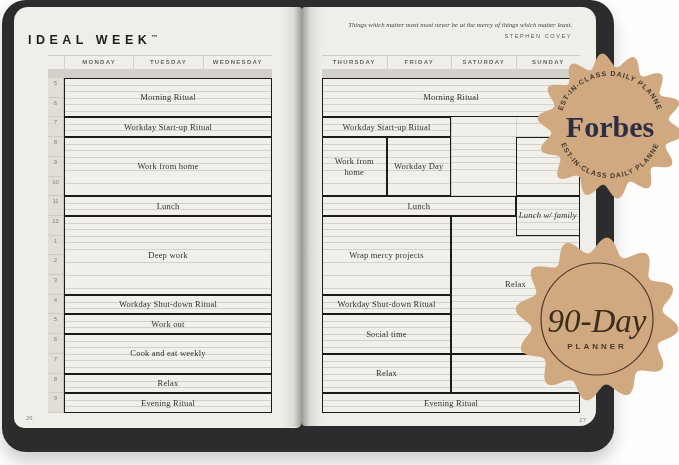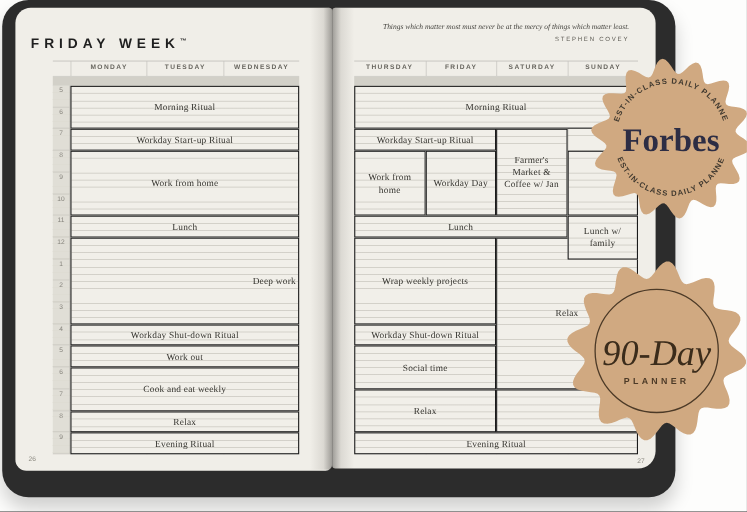--- a/index.html
+++ b/index.html
@@ -84,21 +84,21 @@
   .arc-text{font-family:"Liberation Sans",sans-serif;font-size:7px;font-weight:700;letter-spacing:1px;}
   .forbes-word{font-family:"Liberation Serif",serif;font-weight:700;font-size:30px;}
   .ninety-title{font-family:"Liberation Serif",serif;font-style:italic;font-size:33px;}
   .ninety-sub{font-family:"Liberation Sans",sans-serif;font-size:8px;letter-spacing:3px;font-weight:600;}
 </style>
 </head>
 <body>
 
 <div class="notebook">
   <div class="page page-left">
-    <div class="ideal-title"><span>FRIDAY WEEK</span><span class="tm">™</span></div>
+    <div class="ideal-title"><span>IDEAL WEEK</span><span class="tm">™</span></div>
 
     <div class="sched sched-left">
       <div class="dayhead" id="left-dayhead" style="grid-template-columns:16px repeat(3,1fr);">
           <div class="day gutter-head"></div>
           <div class="day">MONDAY</div>
           <div class="day">TUESDAY</div>
           <div class="day">WEDNESDAY</div>
         </div>
       <div class="grayband"></div>
       <div class="gridbody" id="left-gridbody" style="grid-template-columns:16px repeat(3,1fr);grid-template-rows:repeat(17,1fr);">
@@ -128,21 +128,21 @@
           </div>
           <div class="blk" style="grid-area: 3 / 2 / span 1 / span 3;">
             <span>Workday Start-up Ritual</span>
           </div>
           <div class="blk" style="grid-area: 4 / 2 / span 3 / span 3;">
             <span>Work from home</span>
           </div>
           <div class="blk" style="grid-area: 7 / 2 / span 1 / span 3;">
             <span>Lunch</span>
           </div>
-          <div class="blk" style="grid-area: 8 / 2 / span 4 / span 3; justify-content: flex-end;">
+          <div class="blk" style="grid-area: 8 / 2 / span 4 / span 3;">
             <span>Deep work</span>
           </div>
           <div class="blk" style="grid-area: 12 / 2 / span 1 / span 3;">
             <span>Workday Shut-down Ritual</span>
           </div>
           <div class="blk" style="grid-area: 13 / 2 / span 1 / span 3;">
             <span>Work out</span>
           </div>
           <div class="blk" style="grid-area: 14 / 2 / span 2 / span 3;">
             <span>Cook and eat weekly</span>
@@ -182,37 +182,34 @@
           </div>
           <div class="blk" style="grid-area: 3 / 1 / span 1 / span 2;">
             <span>Workday Start-up Ritual</span>
           </div>
           <div class="blk" style="grid-area: 4 / 1 / span 3 / span 1;">
             <span>Work from home</span>
           </div>
           <div class="blk" style="grid-area: 4 / 2 / span 3 / span 1;">
             <span>Workday Day</span>
           </div>
-          <div class="blk" style="grid-area: 3 / 3 / span 4 / span 1;">
-            <span>Farmer's Market &amp; Coffee w/ Jan</span>
-          </div>
           <div class="blk" style="grid-area: 4 / 4 / span 3 / span 1;">
             <span></span>
           </div>
           <div class="blk" style="grid-area: 7 / 1 / span 1 / span 3;">
             <span>Lunch</span>
           </div>
           <div class="blk" style="grid-area: 8 / 3 / span 7 / span 2;">
             <span>Relax</span>
           </div>
-          <div class="blk" style="grid-area: 7 / 4 / span 2 / span 1;">
+          <div class="blk" style="grid-area: 7 / 4 / span 2 / span 1; font-style: italic;">
             <span>Lunch w/ family</span>
           </div>
           <div class="blk" style="grid-area: 8 / 1 / span 4 / span 2;">
-            <span>Wrap weekly projects</span>
+            <span>Wrap mercy projects</span>
           </div>
           <div class="blk" style="grid-area: 12 / 1 / span 1 / span 2;">
             <span>Workday Shut-down Ritual</span>
           </div>
           <div class="blk" style="grid-area: 13 / 1 / span 2 / span 2; align-items: center;">
             <span>Social time</span>
           </div>
           <div class="blk" style="grid-area: 15 / 1 / span 2 / span 2;">
             <span>Relax</span>
           </div>

